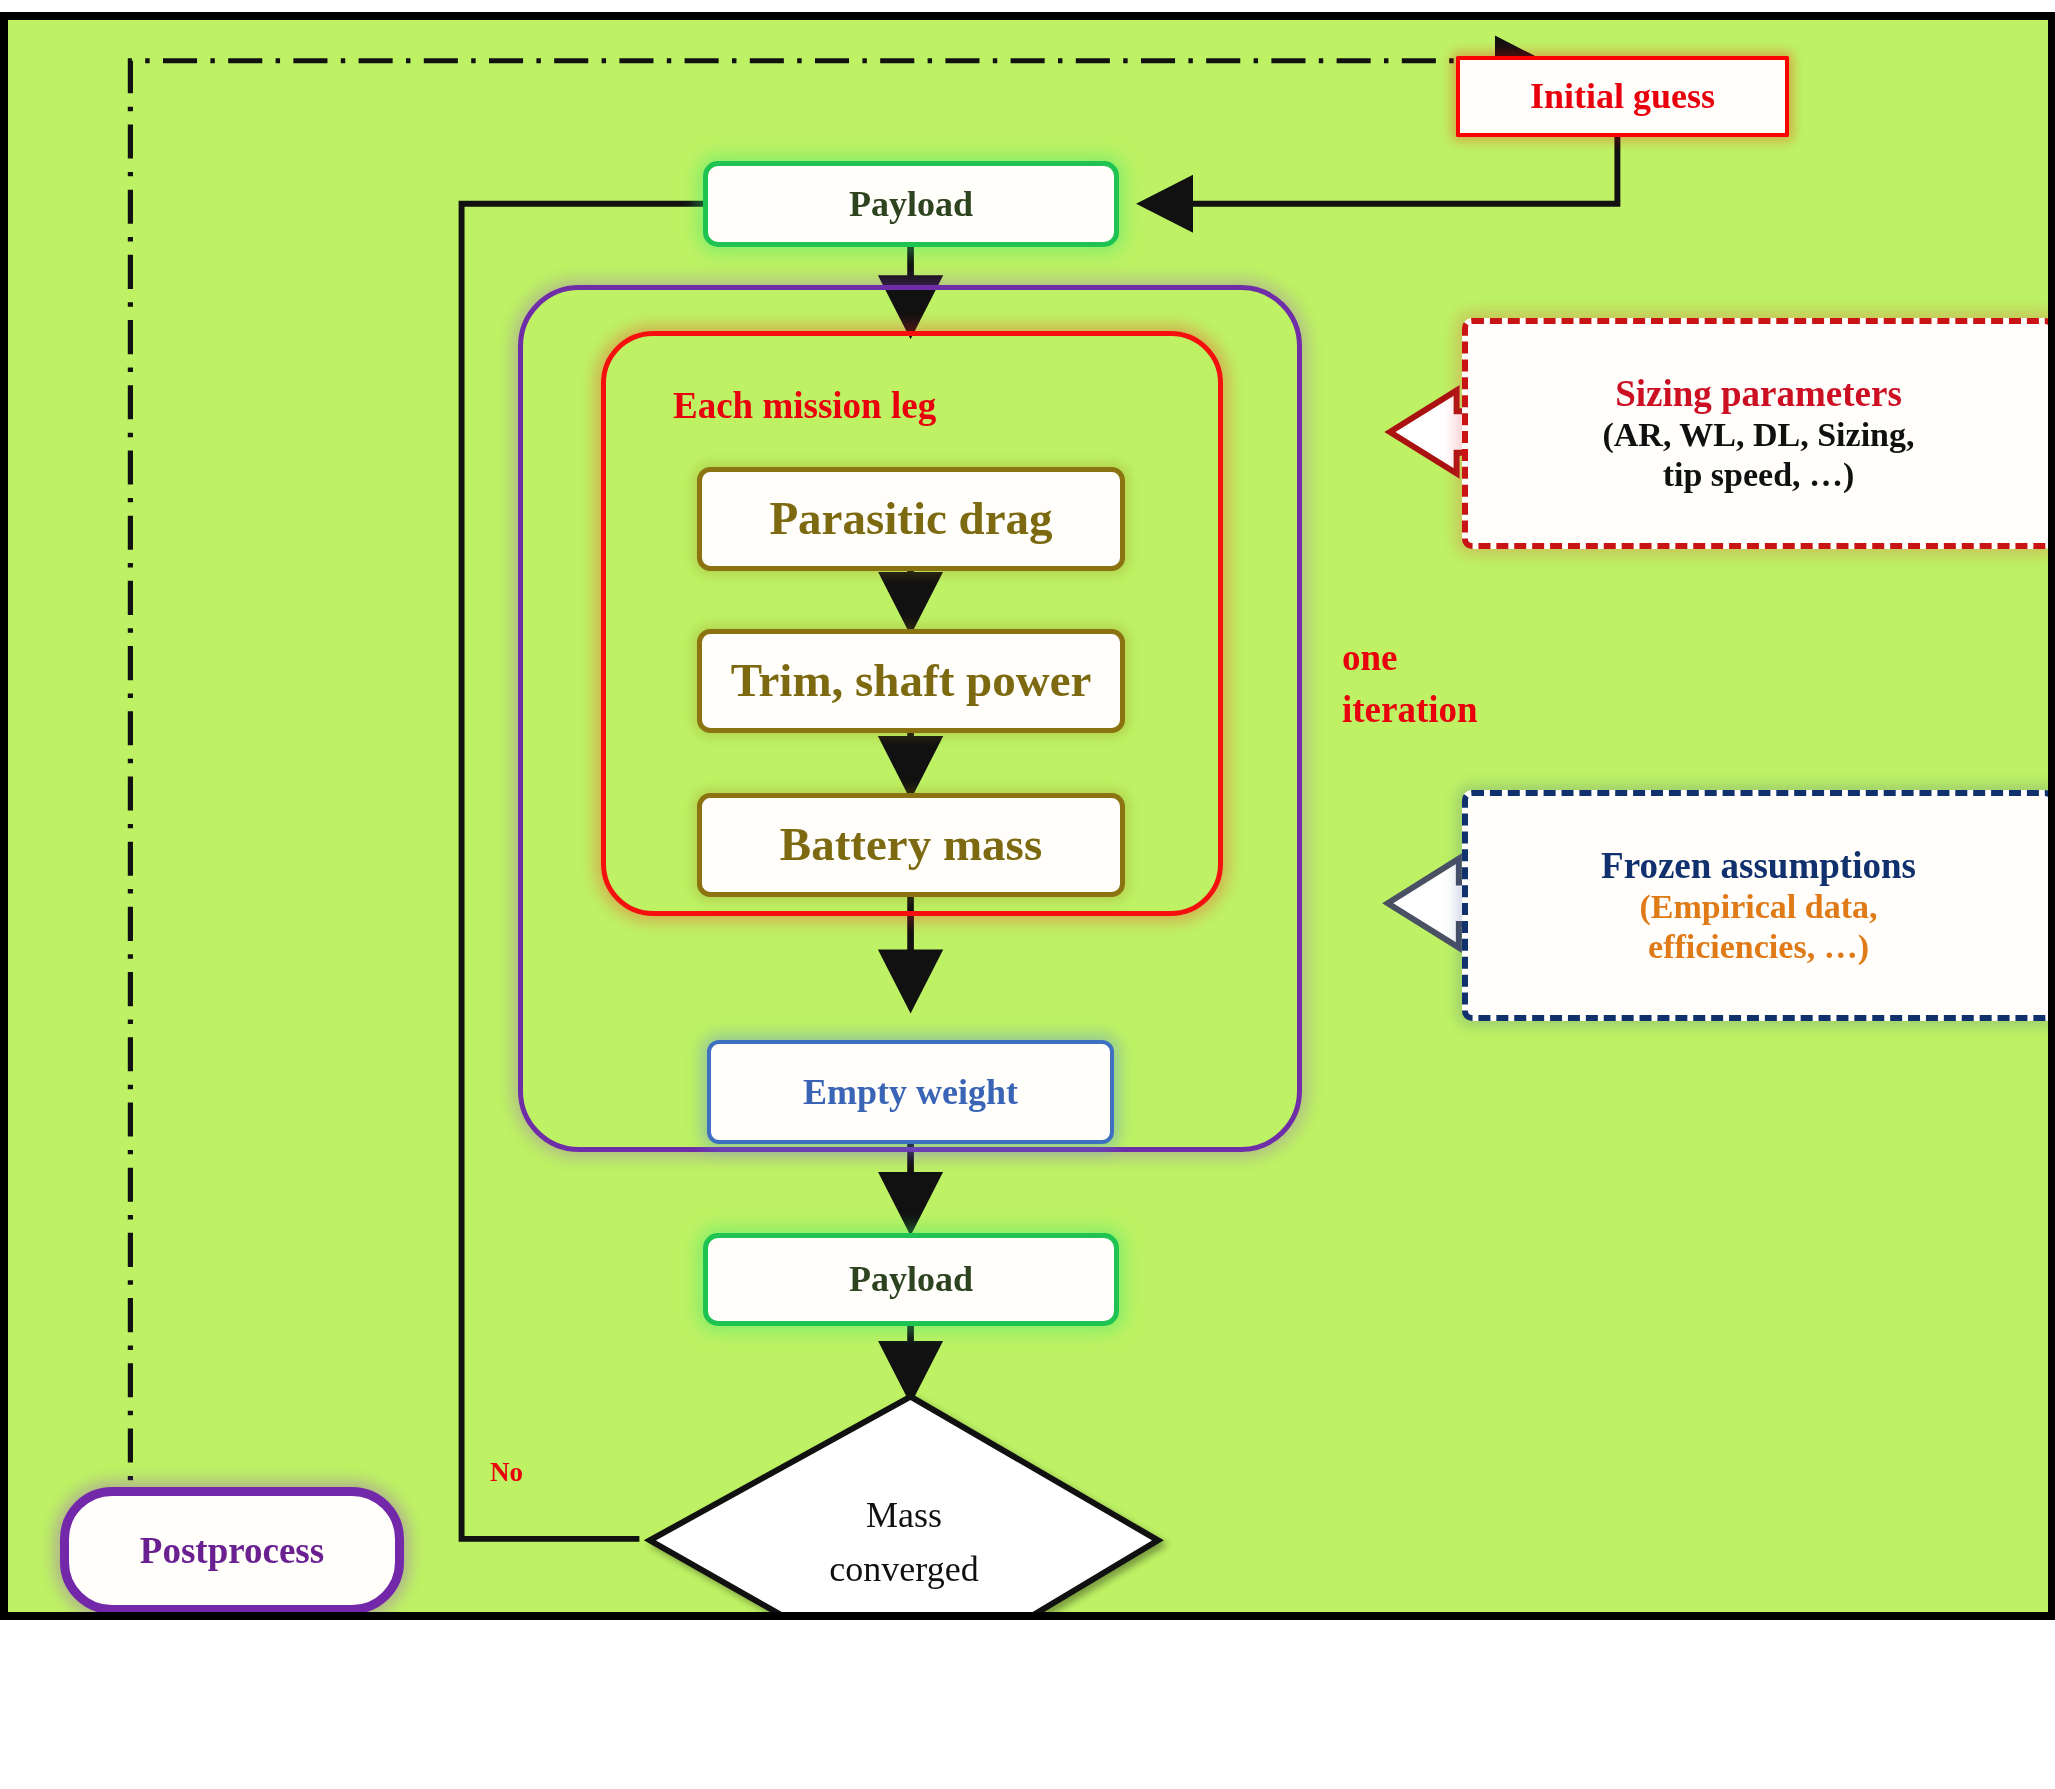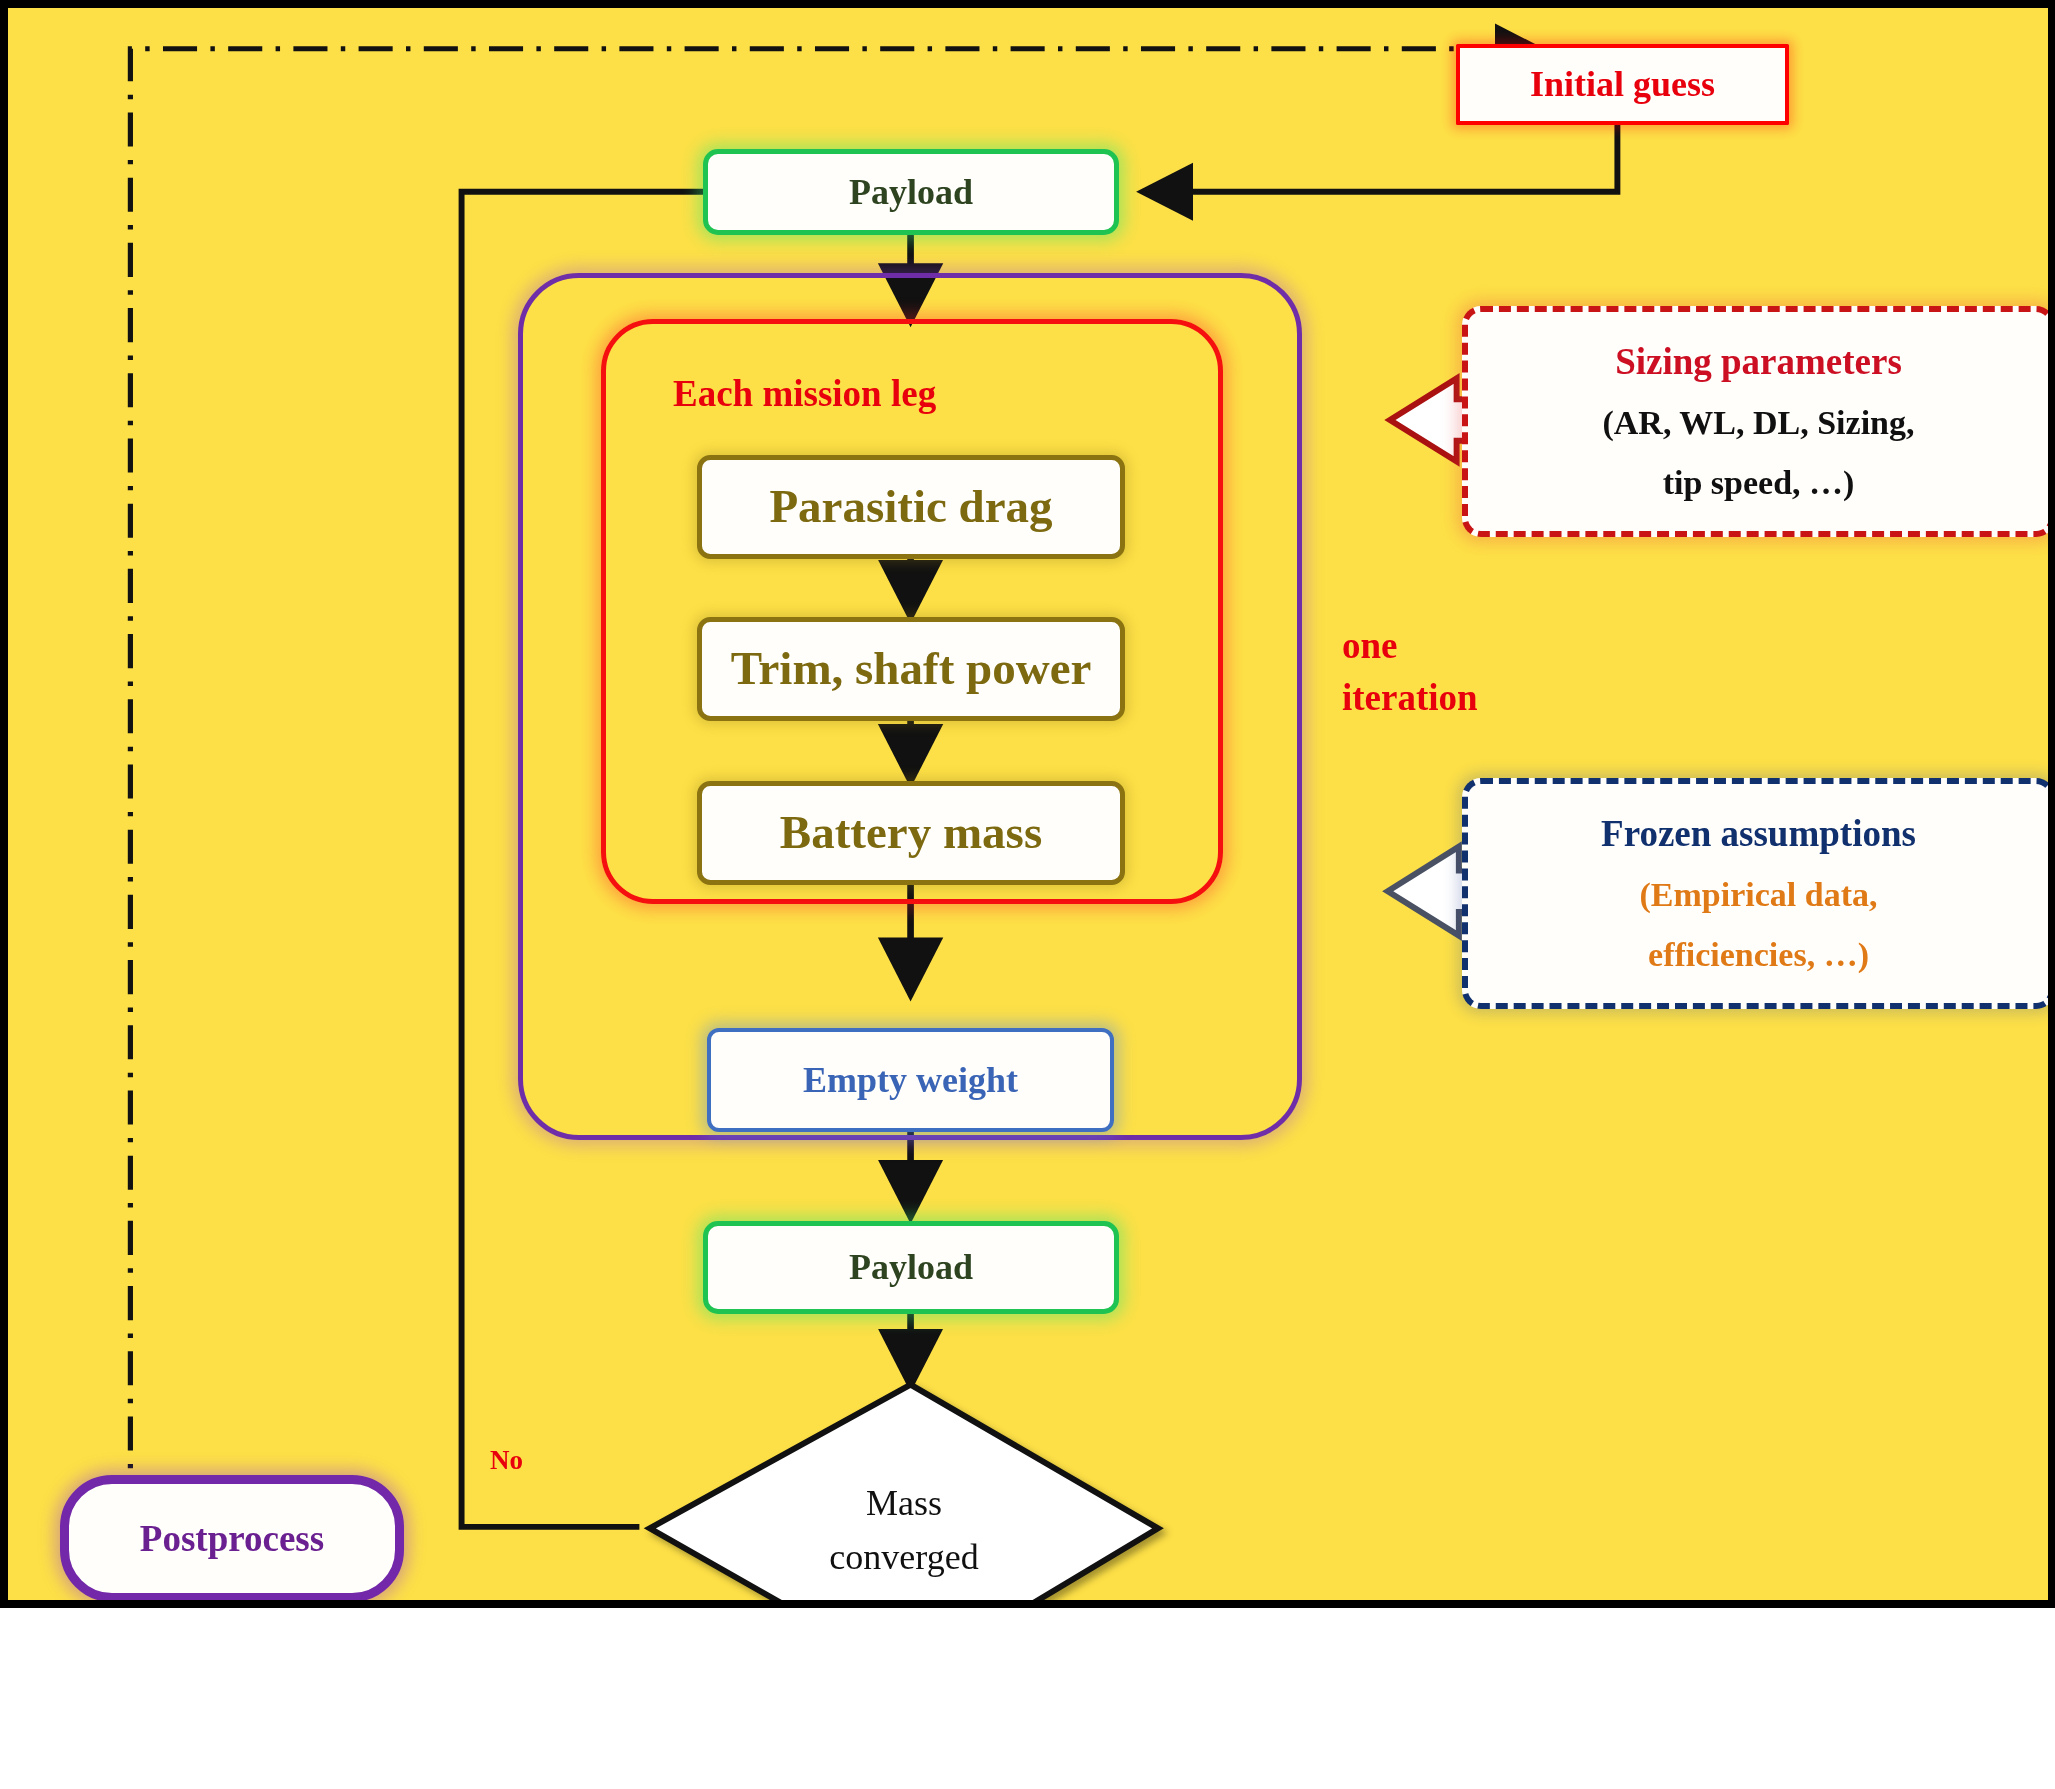--- a/index.html
+++ b/index.html
@@ -1,17 +1,17 @@
 <!DOCTYPE html>
 <html style="font-size:12px"><head>
 <meta charset="utf-8">
 <style>
   html,body{margin:0;padding:0;background:#ffffff;}
   body{width:2056px;height:1789px;font-family:"Liberation Serif",serif;}
-  #frame{position:absolute;left:0;top:0;width:2056px;height:1608px;box-sizing:border-box;border:8.1px solid #000000;background:#fde047;overflow:hidden;}
+  #frame{position:absolute;left:0;top:12px;width:2056px;height:1608px;box-sizing:border-box;border:8.1px solid #000000;background:#bef264;overflow:hidden;}
   .canvas{position:absolute;left:0;top:0;width:2040px;height:1773px;}
 
   
   .node{position:absolute;box-sizing:border-box;display:flex;align-items:center;justify-content:center;text-align:center;background:#fffefb;}
   .node span{display:block;line-height:1.18;}
 
   
   .n-initial{border:4.4px solid #ff0000;border-radius:1.5px;box-shadow:0 0 12px 3.7px rgba(255,0,0,.30);}
   .n-initial span{color:#e8000d;font-weight:bold;font-size:36px;}
 
@@ -25,21 +25,21 @@
 
   
   .n-empty{border:4.4px solid #3f6fc0;border-radius:12px;box-shadow:0 0 15px 5.2px rgba(90,140,220,.40);}
   .n-empty span{color:#3a64b5;font-weight:bold;font-size:36px;}
 
   
   .n-post{border:9px solid #7228a8;border-radius:52px;box-shadow:0 0 16.3px 5.2px rgba(150,60,215,.38);}
   .n-post span{color:#6a2090;font-weight:bold;font-size:37px;}
 
   
-  .n-dashed{border-style:dashed;border-radius:19px;padding:7.4px 13.3px;flex-direction:column;gap:20px;}
+  .n-dashed{border-style:dashed;border-radius:10px;padding:7.4px 13.3px;flex-direction:column;}
   .n-sizing{border:6.7px dashed #c81414;box-shadow:0 0 15px 5.2px rgba(230,60,60,.26);}
   .n-frozen{border:6.7px dashed #11306e;box-shadow:0 0 13.3px 4.4px rgba(40,70,150,.22);}
   .t-sizing-title{color:#cc0f22;font-weight:bold;font-size:37px;}
   .t-sizing-body{color:#101010;font-weight:bold;font-size:34px;}
   .t-frozen-title{color:#11306e;font-weight:bold;font-size:37px;}
   .t-frozen-body{color:#e07a17;font-weight:bold;font-size:34px;}
 
   
   .grp{position:absolute;box-sizing:border-box;background:transparent;}
   .grp-purple{border:5.2px solid #6f2da8;border-radius:61px;box-shadow:0 0 16.3px 6px rgba(150,70,215,.30);}

